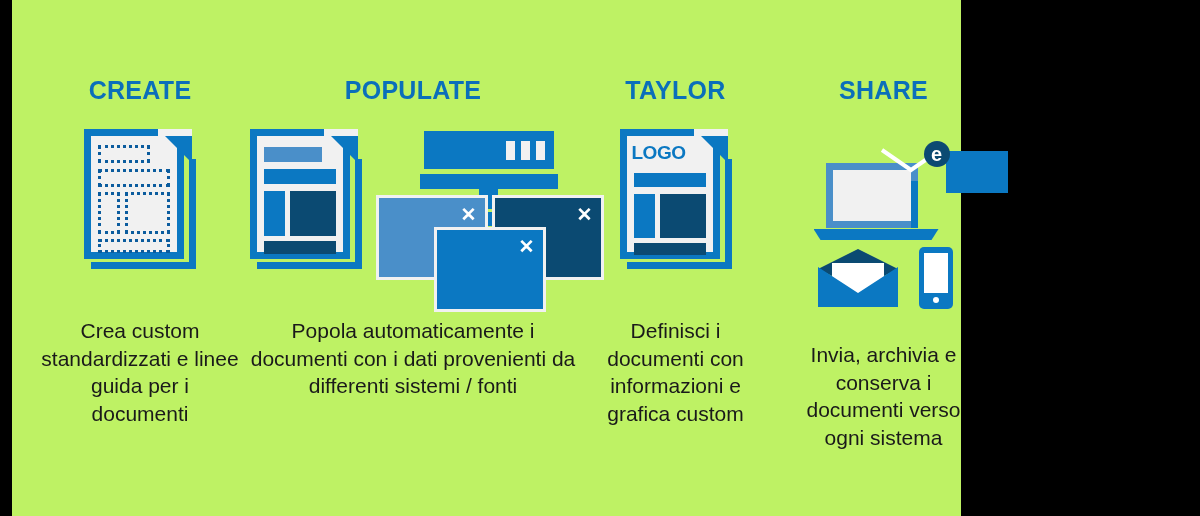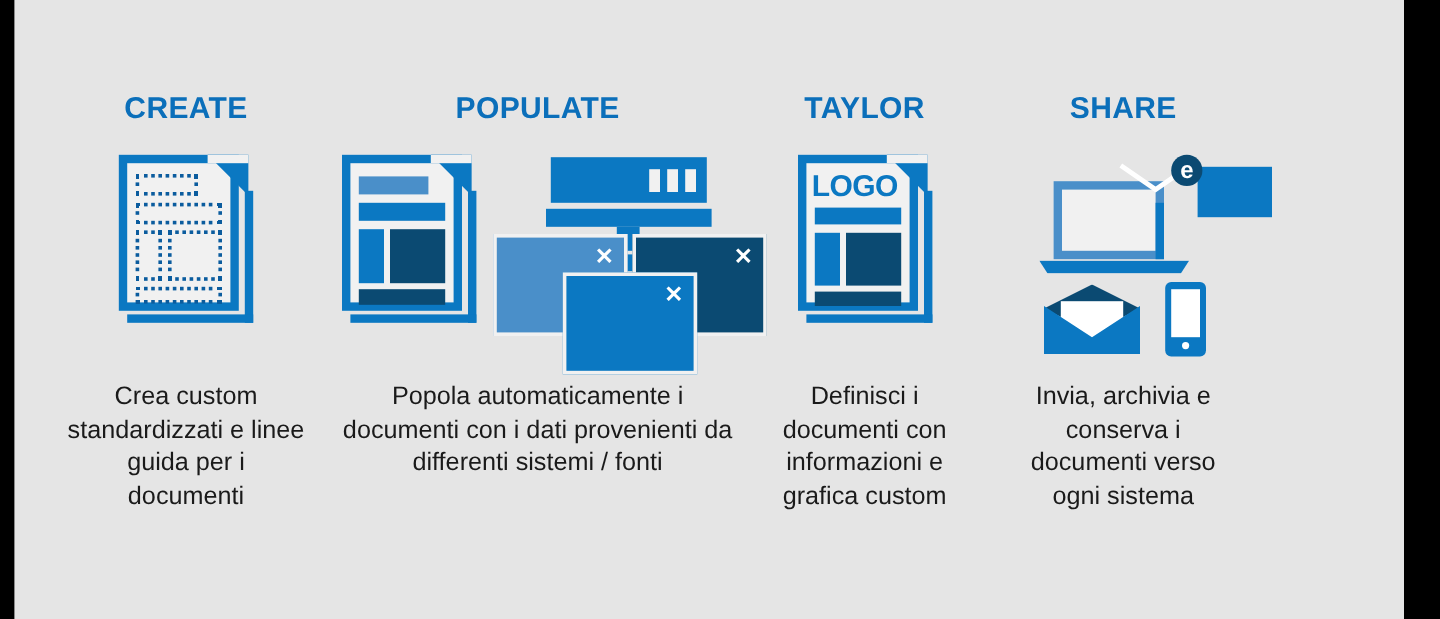--- a/index.html
+++ b/index.html
@@ -5,41 +5,41 @@
   html,body{margin:0;padding:0;}
   body{
     width:1200px;height:516px;
     background:#000000;
     font-family:"Liberation Sans", sans-serif;
     overflow:hidden;
   }
   #stage{
     position:absolute;
     left:12px; top:0;
-    width:1158px; height:516px;
-    background:#e5e5e5;
+    width:949px; height:516px;
+    background:#bef264;
   }
   .columns{
     position:absolute;
     left:0; top:0; width:100%; height:100%;
     display:flex;
     align-items:flex-start;
     justify-content:flex-start;
   }
   .col{
     position:relative;
     display:flex;
     flex-direction:column;
     align-items:center;
     padding-top:78px;
   }
   .col-create   {width:230px; margin-left:28px;}
   .col-populate {width:340px; margin-left:8px;justify-content:space-between;}
   .col-taylor   {width:185px; margin-left:10px;}
-  .col-share    {width:190px; margin-left:28px;}
+  .col-share    {width:190px; margin-left:28px;gap:12px;}
 
   .heading{
     font-size:25px;
     font-weight:bold;
     letter-spacing:.3px;
     color:#0b6fba;
     line-height:1;
     margin:0;
     white-space:nowrap;
   }
@@ -113,21 +113,21 @@
 
   
   .blk{position:absolute;box-sizing:border-box;}
   .c-lt{background:#4a8fc9;}
   .c-md{background:#0b78c2;}
   .c-dk{background:#0b4a72;}
 
   .logo-text{
     position:absolute;
     left:12px;top:14px;
-    font-size:25px;
+    font-size:19px;
     font-weight:bold;
     color:#0b78c2;
     letter-spacing:-.5px;
     line-height:1;
   }
 
   
   .srv{position:relative;width:200px;height:168px;}
   .srv .rack{
     position:absolute;left:48px;top:2px;

